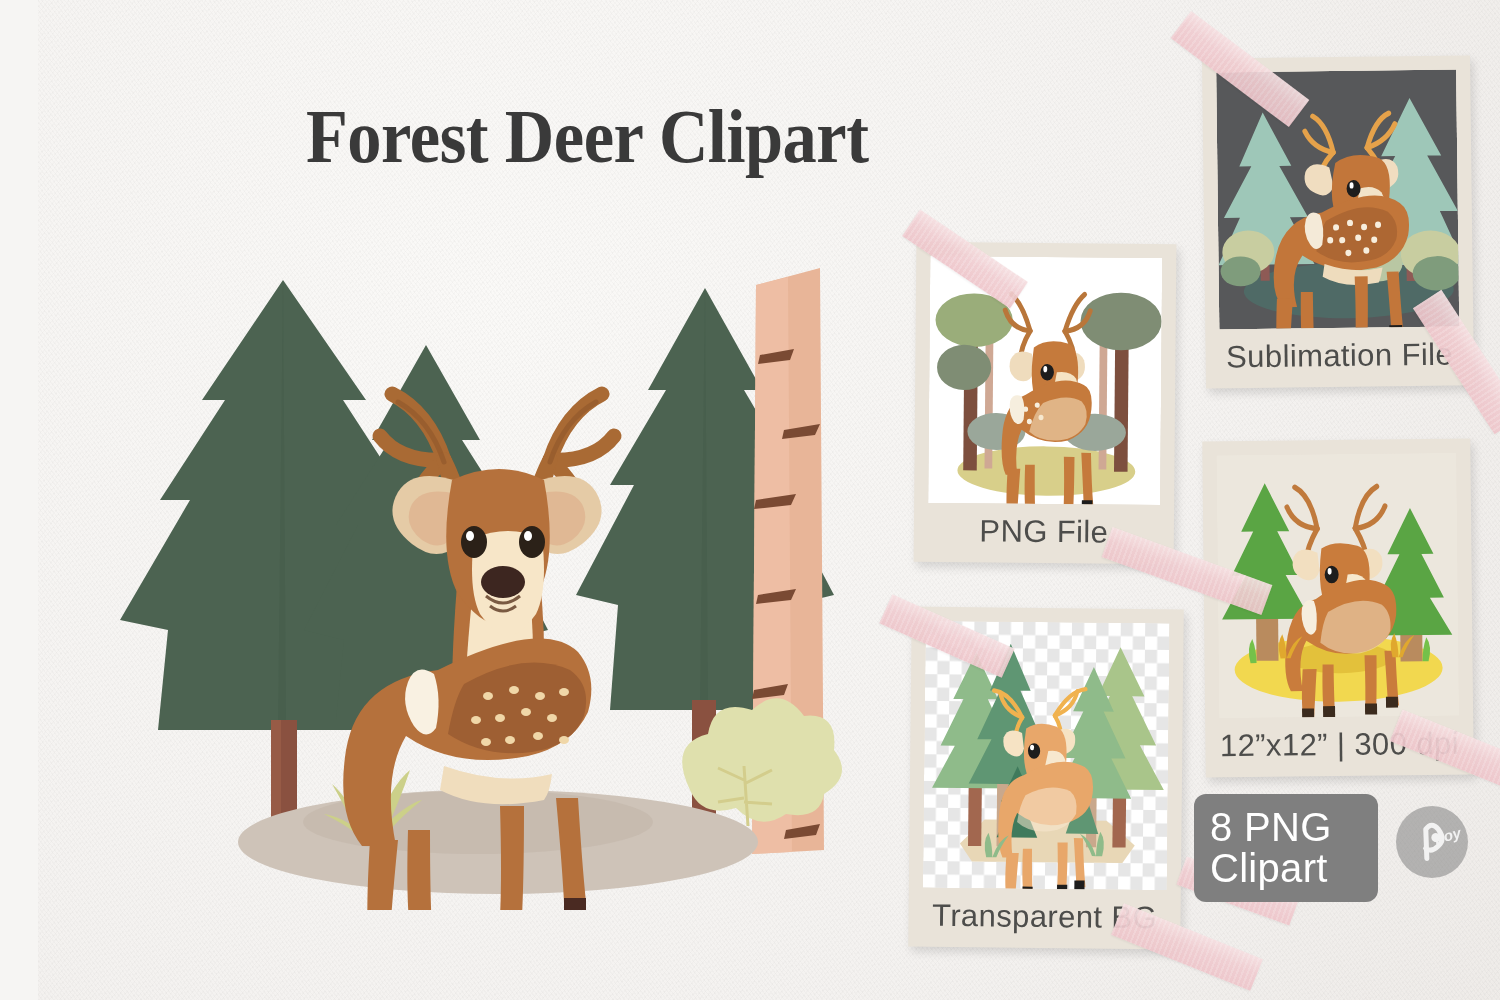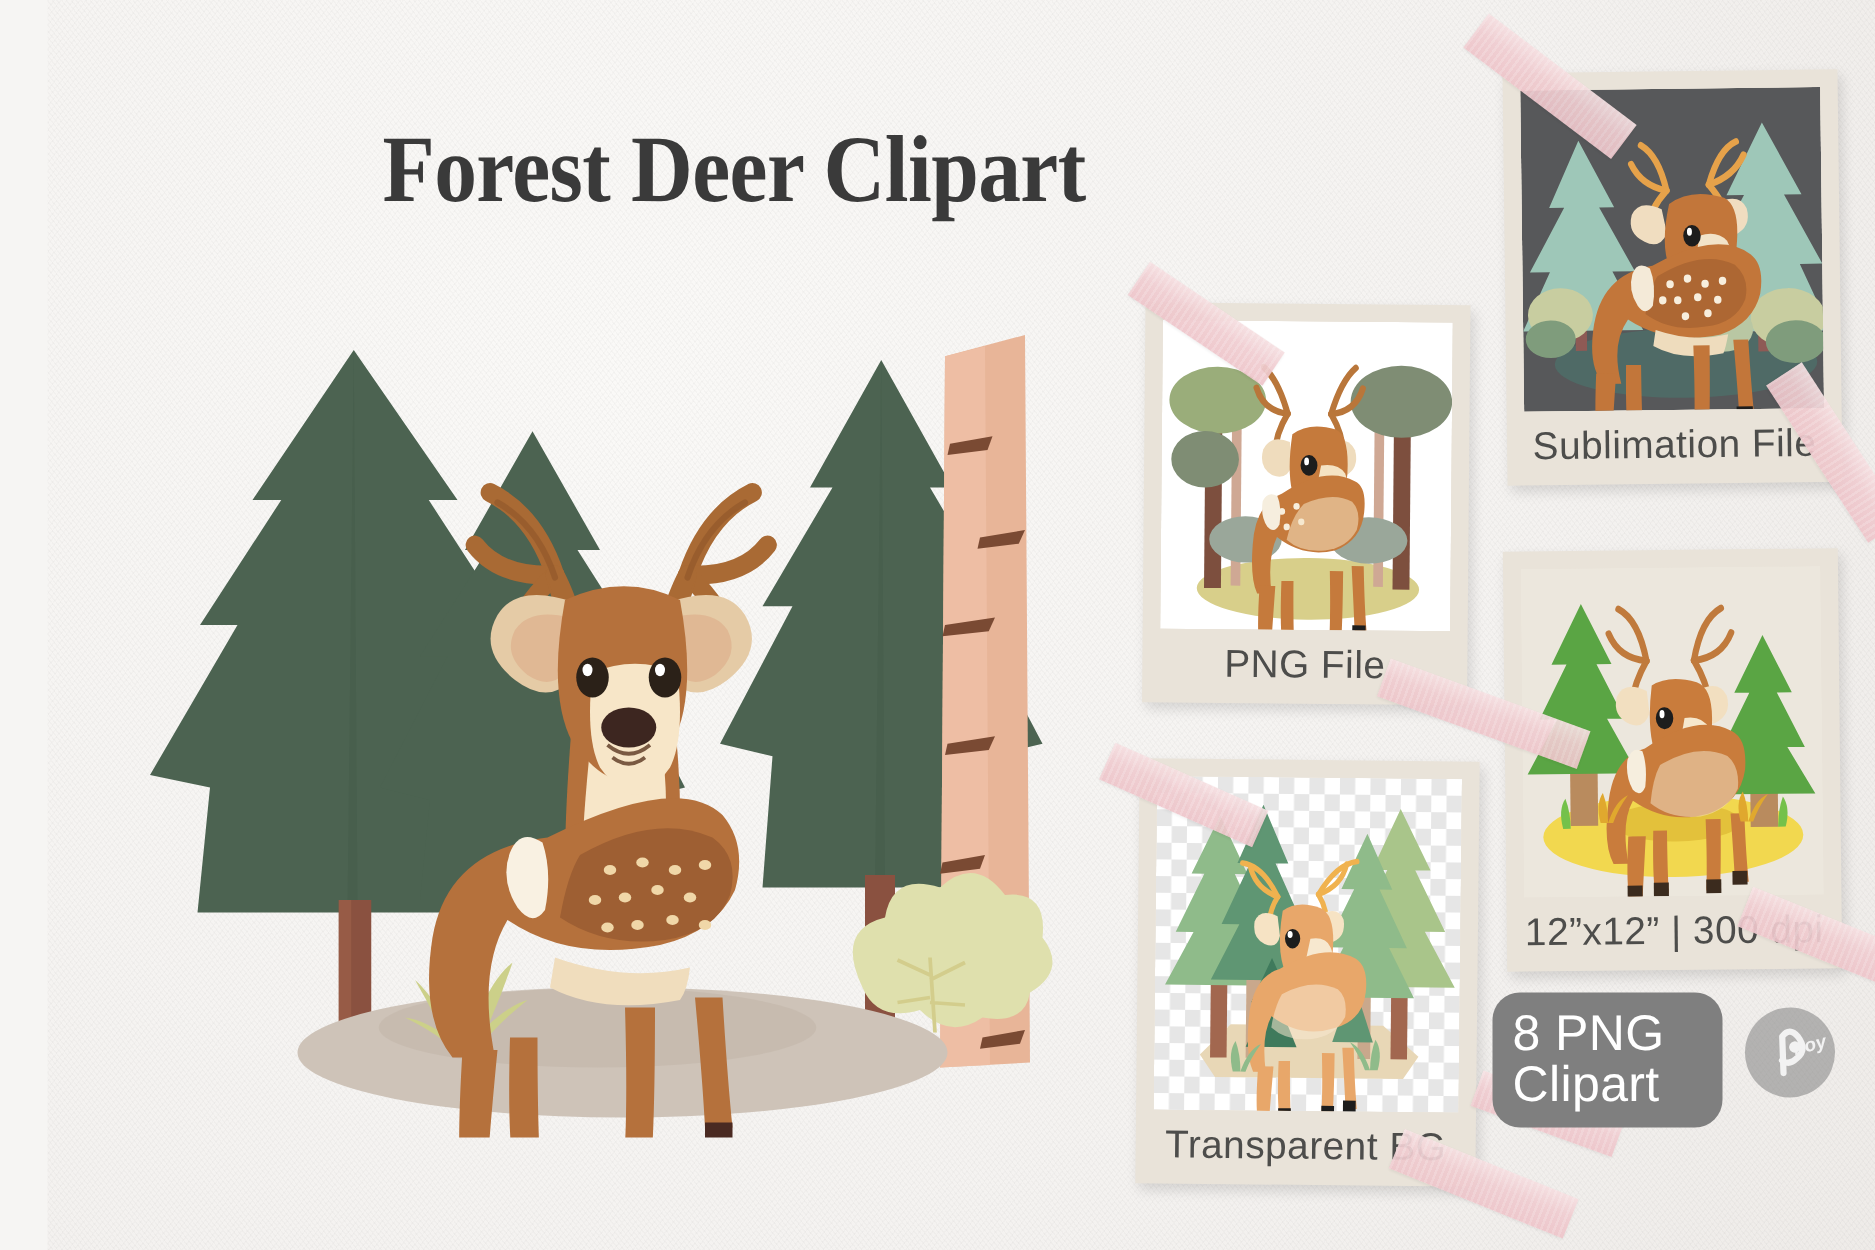--- a/index.html
+++ b/index.html
@@ -87,21 +87,21 @@
   #tape-8 { left: 1140px; top: 876px; width: 120px; height: 30px; transform: rotate(20deg); }
 
   
   #badge {
     position: absolute;
     left: 1156px;
     top: 794px;
     width: 184px;
     height: 108px;
     background: #7f7f7f;
-    border-radius: 22px;
+    border-radius: 12px;
     color: #ffffff;
     display: flex;
     flex-direction: column;
     justify-content: center;
     padding-left: 16px;
     font-weight: 300;
     font-size: 40px;
     line-height: 1.02;
     letter-spacing: 0.3px;
   }

